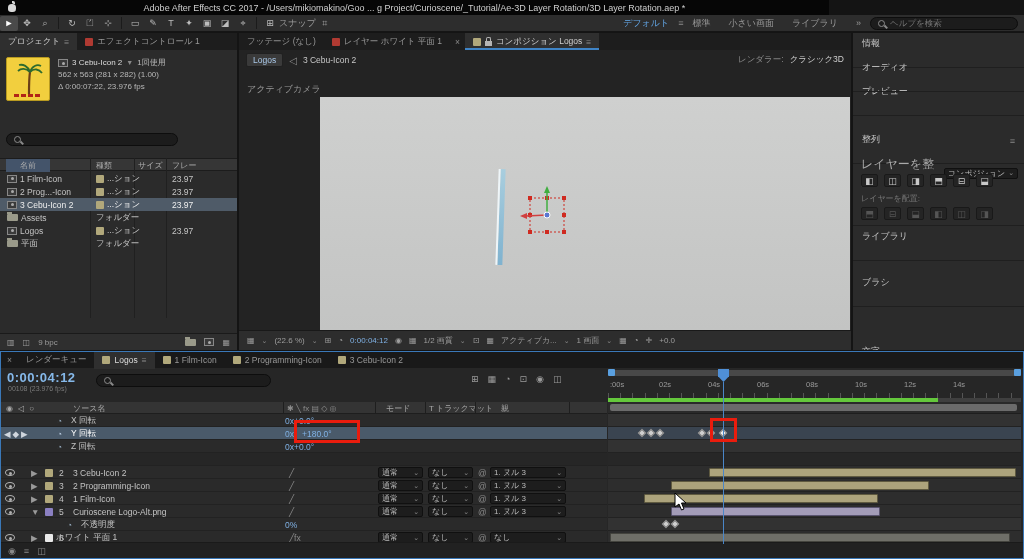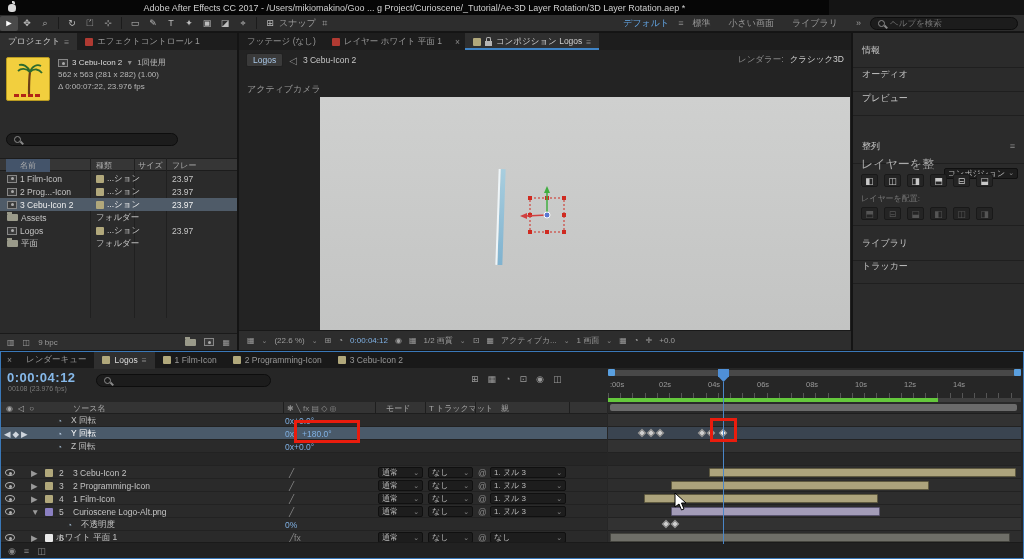--- a/index.html
+++ b/index.html
@@ -52,21 +52,21 @@
   .pfooter{position:absolute;left:0;right:0;bottom:0;height:17px;background:#2f2f2f;border-top:1px solid #1a1a1a;display:flex;align-items:center;gap:8px;padding:0 7px;font-size:8px;color:#9a9a9a}
   .thumb{position:absolute;left:6px;top:24px;width:44px;height:44px;background:#f2cf3e;border:1px solid #b89a20;border-radius:2px;overflow:hidden}
   .thumb-red{position:absolute;bottom:3px;left:7px;width:28px;height:3px;background:repeating-linear-gradient(90deg,#b22517 0 5px,transparent 5px 7px)}
   
   .bc-box{background:#3a3a3a;border:1px solid #202020;border-radius:2px;padding:1px 6px;color:#a9c8e8;font-size:8.5px}
   .comp-area{position:absolute;left:81px;top:64px;width:530px;height:233px;background:linear-gradient(180deg,#cfd0cf,#c3c4c3)}
   .sliver{position:absolute;left:177px;top:72px;width:7px;height:96px;background:linear-gradient(180deg,#a9cede,#7fb2cf);border-left:2px solid #eef5f8;transform:rotate(2deg)}
   .v-footer{position:absolute;left:0;right:0;bottom:0;height:20px;background:#2d2d2d;border-top:1px solid #191919;display:flex;align-items:center;gap:7px;padding:0 8px;font-size:8px;color:#9d9d9d;white-space:nowrap}
   .blue{color:#7fb0e3}
   
-  .sb-head{height:23px;border-bottom:1px solid #1f1f1f;display:flex;align-items:center;justify-content:space-between;padding:17px 9px;font-size:9px;color:#c6c6c6}
+  .sb-head{height:23px;border-bottom:1px solid #1f1f1f;display:flex;align-items:flex-end;justify-content:space-between;padding:17px 9px;font-size:9px;color:#c6c6c6}
   .alab{width:17px;height:13px;display:flex;align-items:center;justify-content:center;background:#242424;border:1px solid #191919;border-radius:2px;color:#c9c9c9;font-size:9px}
   .alab.dim{color:#555}
   
   .timeline{position:absolute;left:0;top:351px;width:1024px;height:208px;background:#262626;border:1px solid #3a78b8}
   .tl-tabbar{position:absolute;top:0;left:0;right:0;height:16px;background:#191919;display:flex;align-items:center;font-size:8.5px;color:#999}
   .tc-big{position:absolute;left:6px;top:18px;font-size:13px;font-weight:bold;color:#86b9ea;letter-spacing:.5px}
   .tc-small{position:absolute;left:7px;top:33px;font-size:7px;color:#7a7a7a}
   .tl-icons{position:absolute;left:470px;top:22px;display:flex;gap:9px;color:#9a9a9a;font-size:9px}
   .ruler{position:absolute;left:607px;right:2px;top:17px;height:29px;background:#262626}
   .timenav{position:absolute;left:0;right:0;top:1px;height:6px;background:#484848;border-radius:3px}
@@ -370,22 +370,22 @@
         <span class="alab dim">⊟</span>
         <span class="alab dim">⬓</span>
         <span class="alab dim">◧</span>
         <span class="alab dim">◫</span>
         <span class="alab dim">◨</span>
       </div>
     </div>
     <div class="sb-head" style="position:absolute;top:193px;left:0;right:0">
         <span>ライブラリ</span>
       </div>
-    <div class="sb-head" style="position:absolute;top:216px;left:0;right:0">
-        <span>トラッカー</span>
+    <div class="sb-head" style="position:absolute;top:239px;left:0;right:0">
+        <span>ブラシ</span>
       </div>
     <div class="sb-head" style="position:absolute;top:308px;left:0;right:0">
         <span>文字</span>
       </div>
   </div>
 
   <div class="timeline">
     <div class="tl-tabbar">
       <span style="padding:0 6px;color:#8a8a8a">×</span>
       <div class="tab">

